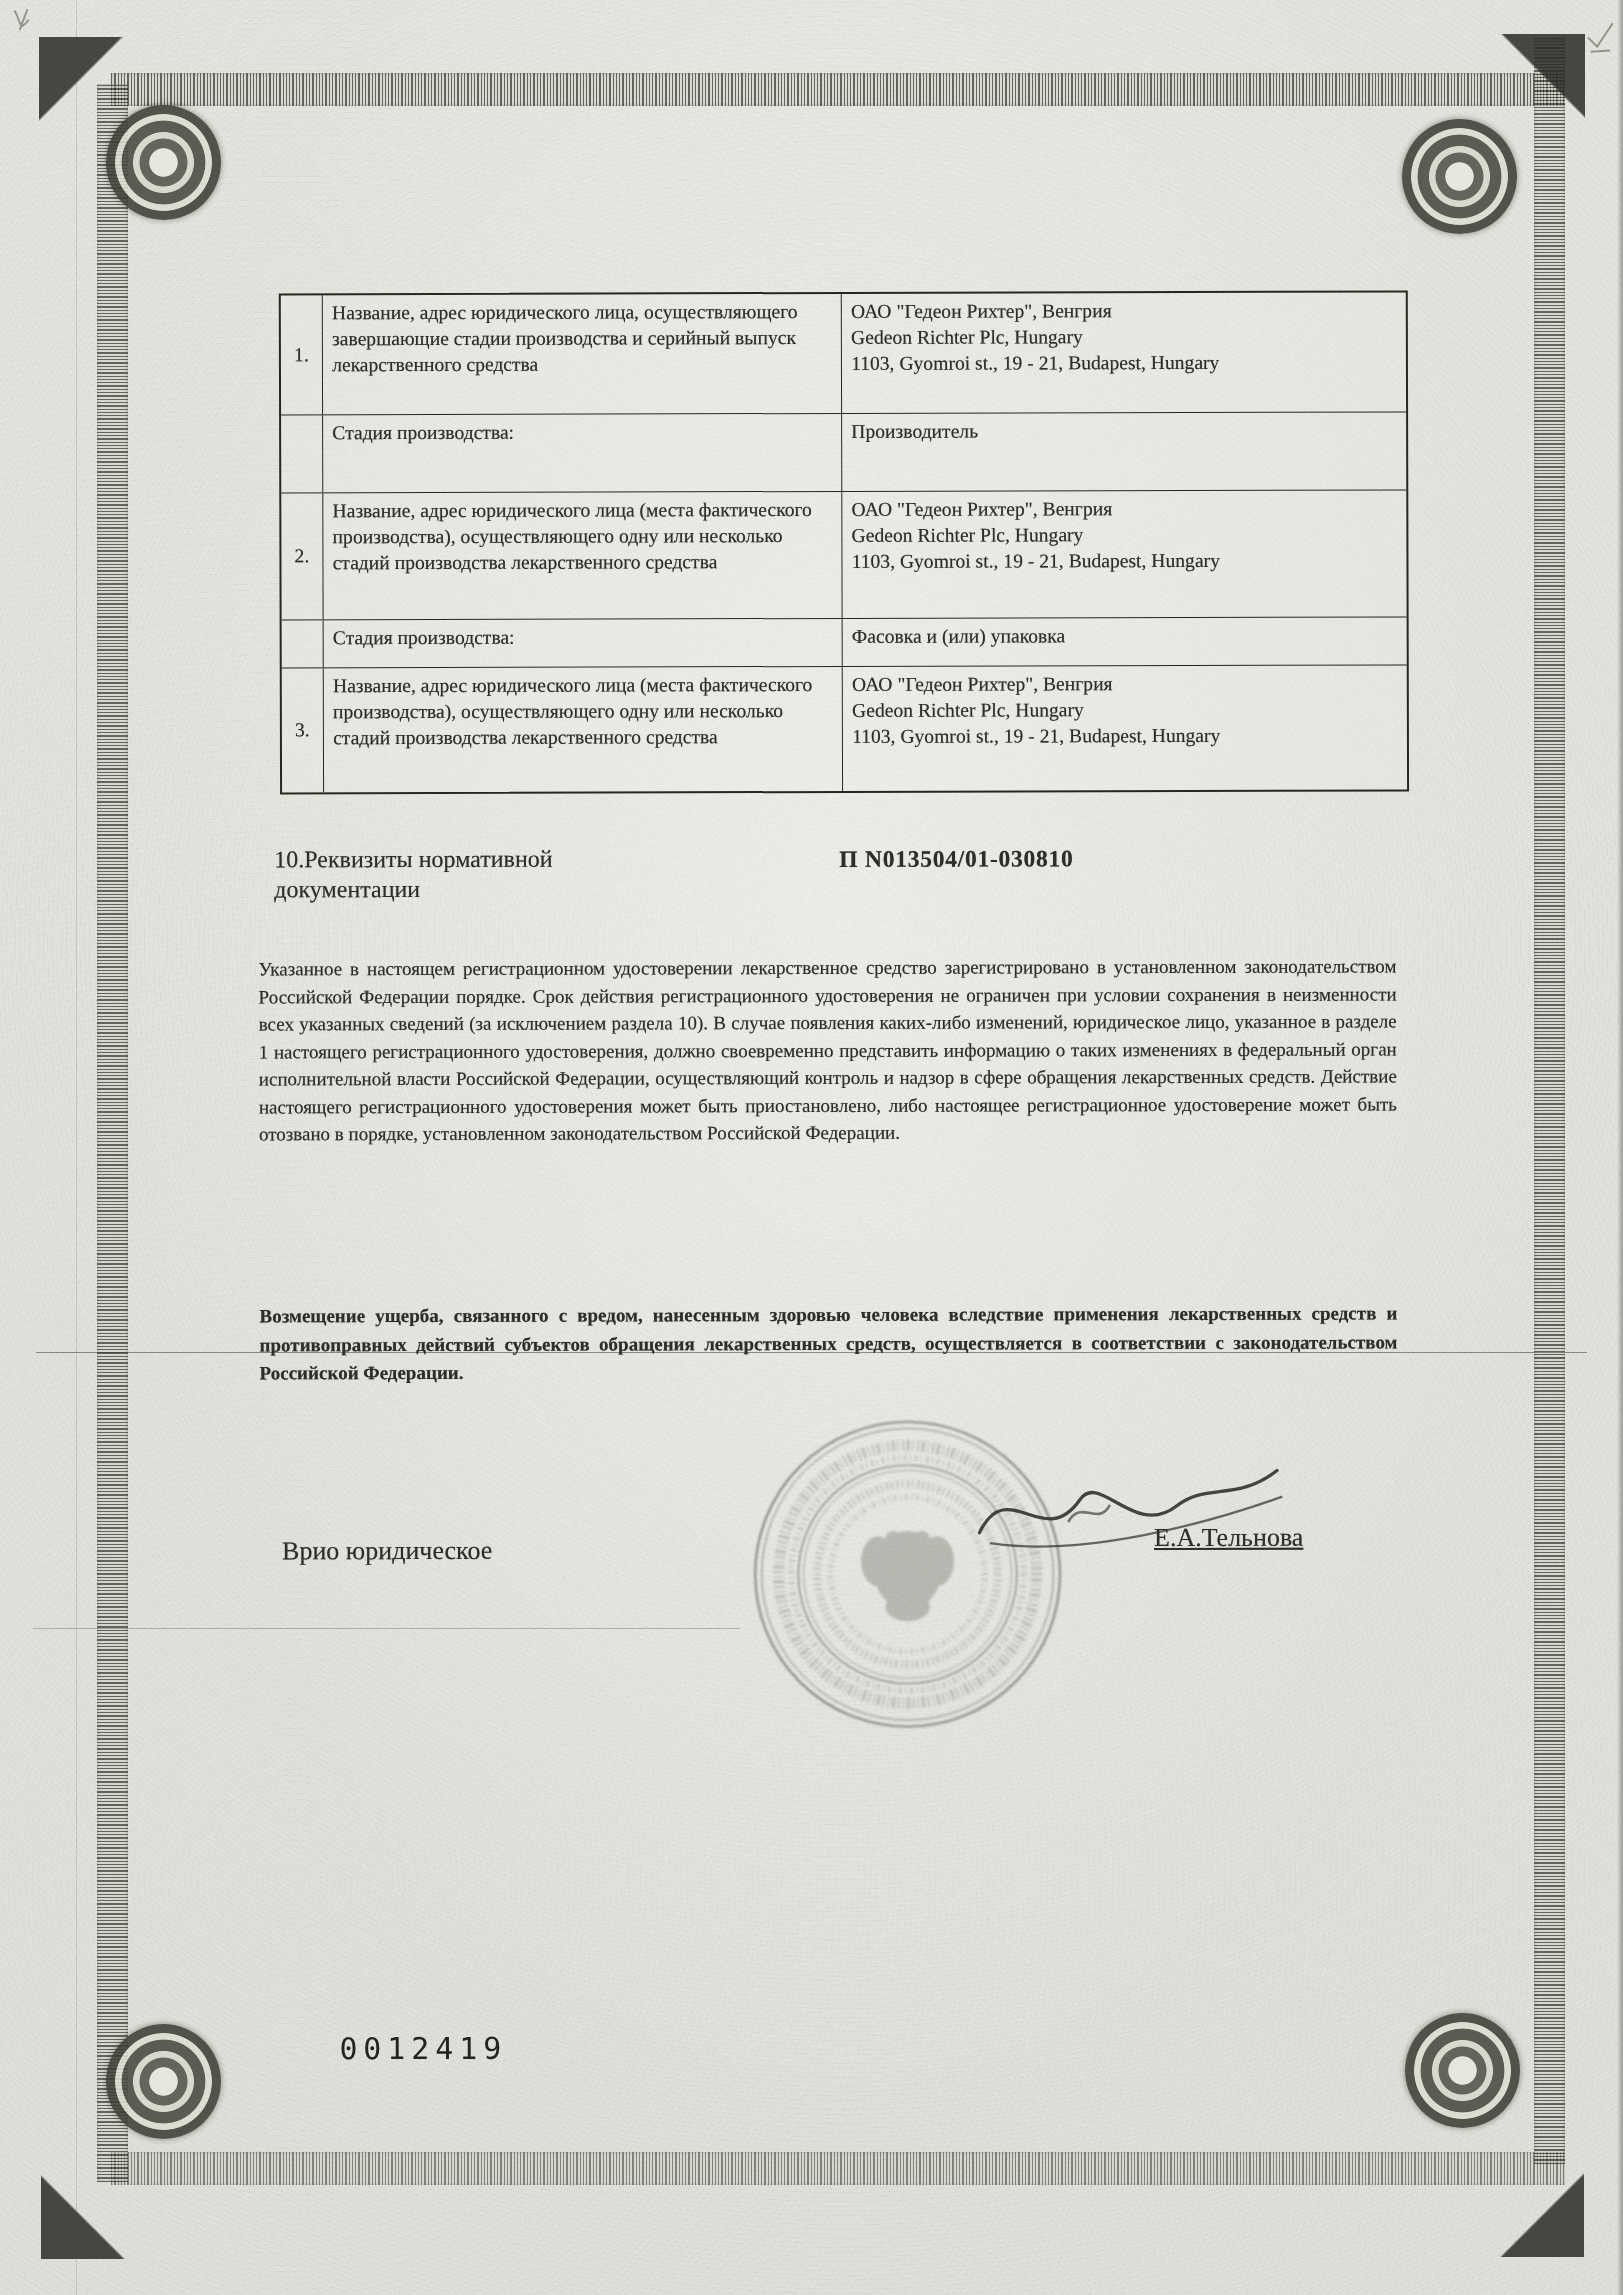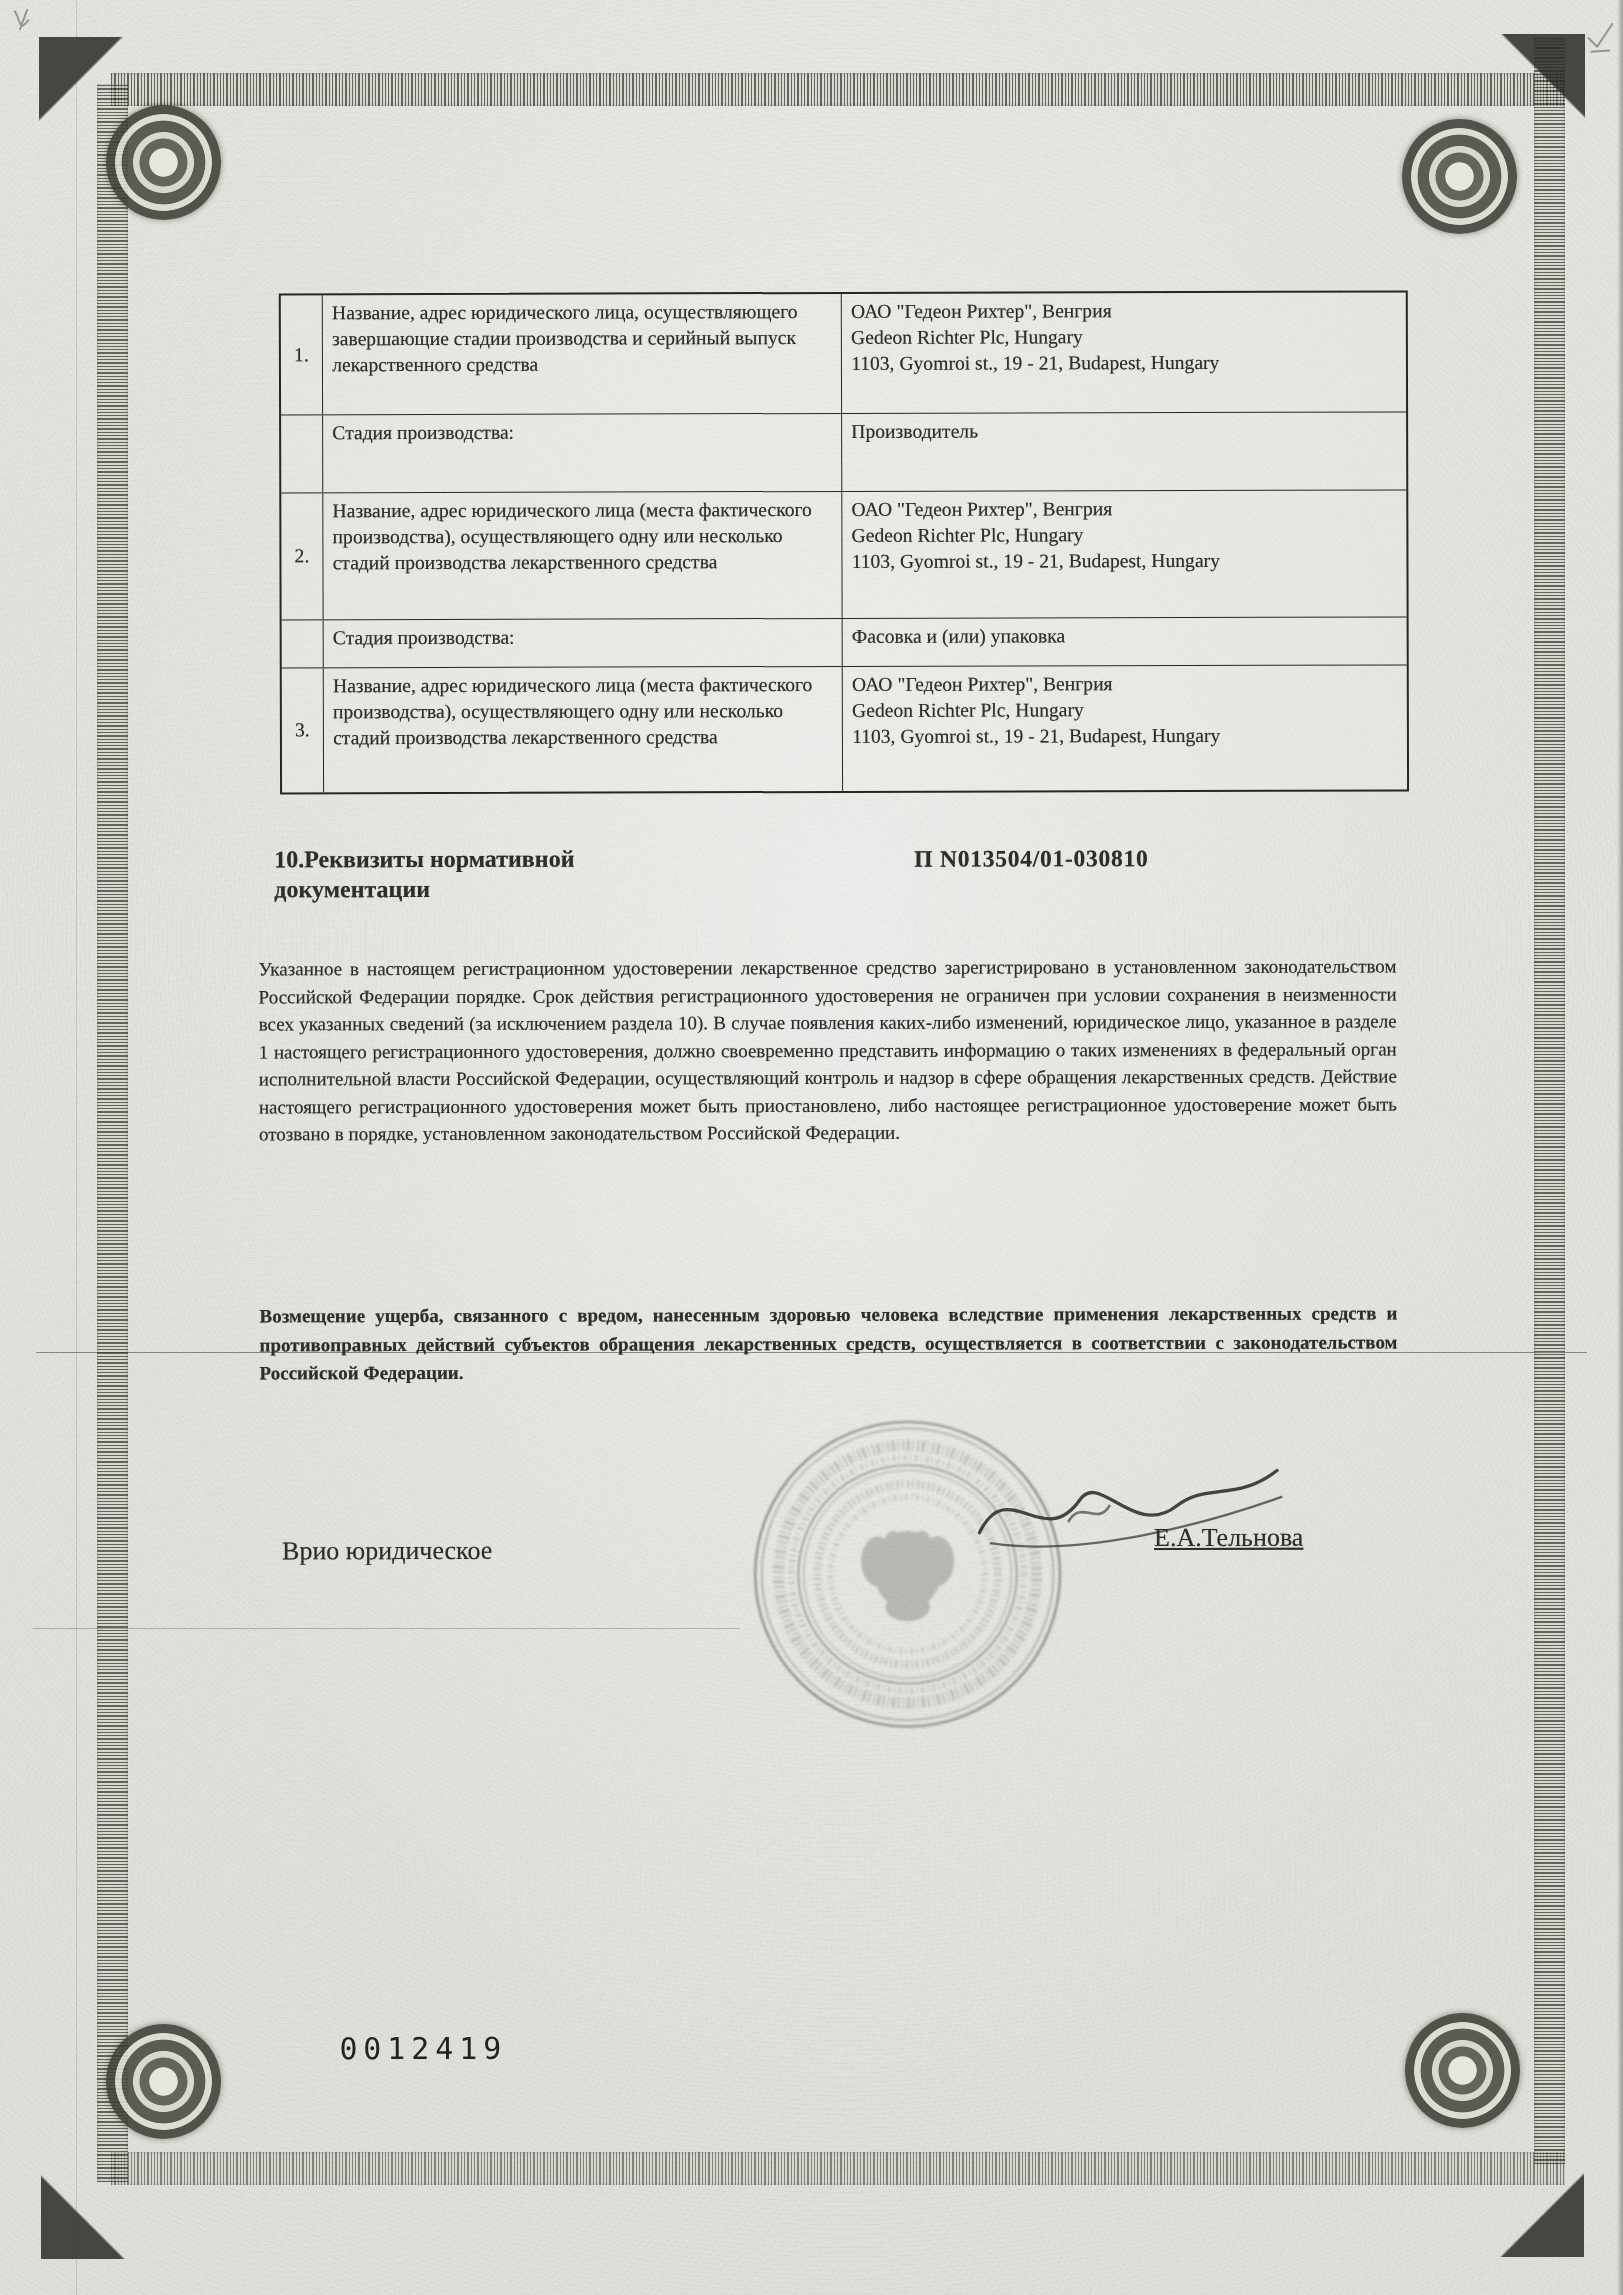--- a/index.html
+++ b/index.html
@@ -44,22 +44,22 @@
   .reg-table{position:absolute;left:281px;top:292px;width:1125px;border:2px solid #27261f;font-size:19.6px;line-height:1.32;background:rgba(240,241,235,.25);}
   .trow{display:grid;grid-template-columns:41px 520px 1fr;}
   .trow + .trow{border-top:1.3px solid #27261f;}
   .tc{padding:5.2px 9.2px 3.9px;}
   .tc.num{display:flex;align-items:center;justify-content:center;padding:0;}
   .tc.lab{border-left:1.3px solid #27261f;border-right:1.3px solid #27261f;padding-right:26px;}
   .tc.val span{display:block;}
   .r0{min-height:119px;} .r1{min-height:77px;} .r2{min-height:126px;} .r3{min-height:47px;} .r4{min-height:124px;}
 
   
-  .sec10-title{position:absolute;left:275px;top:843px;width:340px;font-weight:bold;font-size:24px;line-height:1.25;}
-  .sec10-num{position:absolute;left:915px;top:846px;font-size:23.6px;font-weight:600;letter-spacing:0.7px;}
+  .sec10-title{position:absolute;left:275px;top:843px;width:340px;font-weight:normal;font-size:24px;line-height:1.25;}
+  .sec10-num{position:absolute;left:840px;top:846px;font-size:23.6px;font-weight:600;letter-spacing:0.7px;}
 
   .para1{position:absolute;left:259px;top:954px;width:1138px;font-size:19px;line-height:1.45;text-align:justify;}
   .para2{position:absolute;left:259px;top:1301px;width:1138px;font-size:19px;line-height:1.5;text-align:justify;font-weight:bold;}
 
   .sig-role{position:absolute;left:281px;top:1535px;font-size:26px;}
   .sig-name{position:absolute;left:1153px;top:1524px;font-size:26px;text-decoration:underline;}
   .seal{position:absolute;left:743px;top:1411px;opacity:.6;}
   .autograph{position:absolute;left:969px;top:1460px;opacity:.88;}
 
   .serial{position:absolute;left:337px;top:2030px;font-family:"DejaVu Sans Mono","Liberation Mono",monospace;font-weight:normal;font-size:30px;letter-spacing:5.9px;color:#24241f;}

